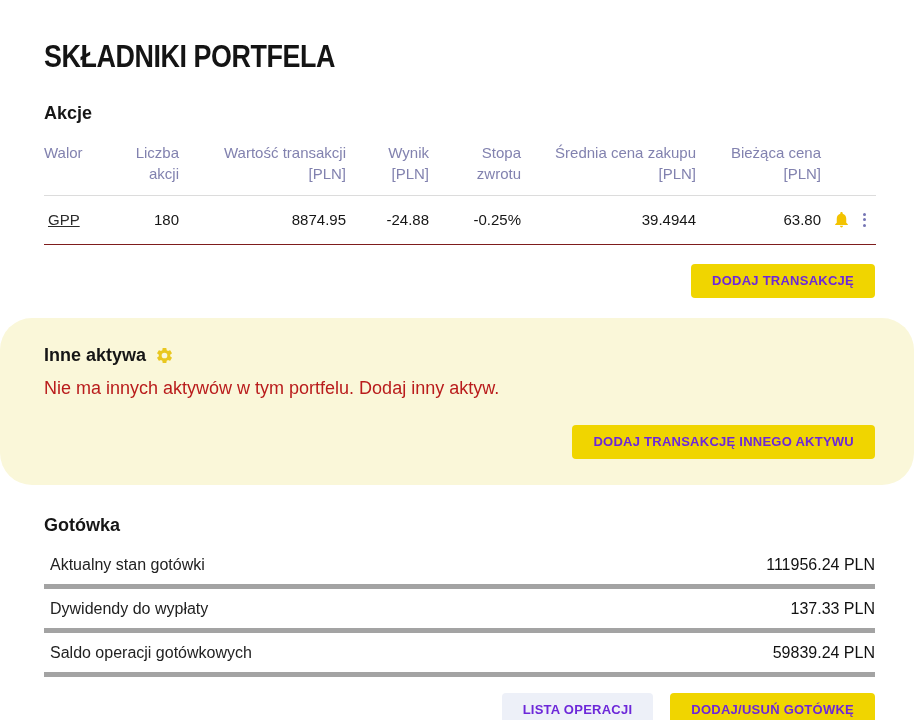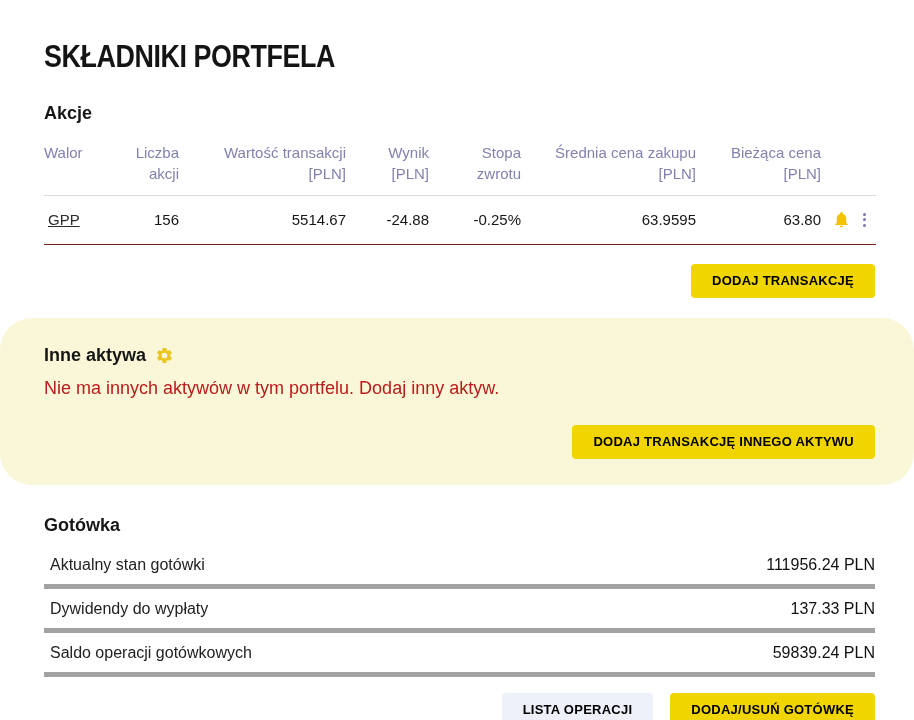--- a/index.html
+++ b/index.html
@@ -34,21 +34,21 @@
   .icons-cell{display:flex;align-items:center;justify-content:flex-end;gap:9px;padding-right:7px;}
   .bell{width:19px;height:19px;cursor:pointer;display:inline-flex;}
   .bell svg{width:19px;height:19px;fill:#f3c300;}
   .kebab{display:inline-flex;flex-direction:column;gap:2.5px;cursor:pointer;padding:2px 3px;}
   .kebab i{width:3px;height:3px;border-radius:50%;background:#7575b5;display:block;}
 
   
   .btn{
     display:inline-block;border:none;border-radius:4px;cursor:pointer;
     font-family:inherit;font-size:13px;line-height:16px;font-weight:600;
-    letter-spacing:0.25px;padding:9px 21px;color:#000000;white-space:nowrap;text-align:right;
+    letter-spacing:0.25px;padding:9px 21px;color:#6d28d9;white-space:nowrap;text-align:right;
   }
   .btn-yellow{background:#f0d500;}
   .btn-light{background:#edf0f8;}
   .btn-row{text-align:right;}
   .stocks-btn-row{margin-top:19px;}
 
   
   .other-assets{background:#faf7d9;margin-top:20px;padding-top:27px;padding-bottom:26px;border-radius:32px;}
   .oa-head{display:flex;align-items:center;gap:9px;}
   .gear{width:19px;height:19px;cursor:pointer;display:inline-flex;}
@@ -102,25 +102,25 @@
         <th>Średnia cena zakupu
 [PLN]</th>
         <th>Bieżąca cena
 [PLN]</th>
         <th></th>
       </tr>
     </thead>
     <tbody>
       <tr>
         <td class="left"><a class="stock-link">GPP</a></td>
-        <td>156</td>
-        <td>5514.67</td>
+        <td>180</td>
+        <td>8874.95</td>
         <td>-24.88</td>
         <td class="neg">-0.25%</td>
-        <td>63.9595</td>
+        <td>39.4944</td>
         <td>63.80</td>
         <td>
           <span class="icons-cell">
             <span class="bell">
               <svg viewBox="0 0 24 24">
                   <path d="M12 22c1.1 0 2-.9 2-2h-4c0 1.1.9 2 2 2zm6-6v-5c0-3.07-1.63-5.64-4.5-6.32V4c0-.83-.67-1.5-1.5-1.5s-1.5.67-1.5 1.5v.68C7.64 5.36 6 7.92 6 11v5l-2 2v1h16v-1l-2-2z"></path>
                 </svg>
             </span>
             <span class="kebab">
                 <i></i>

